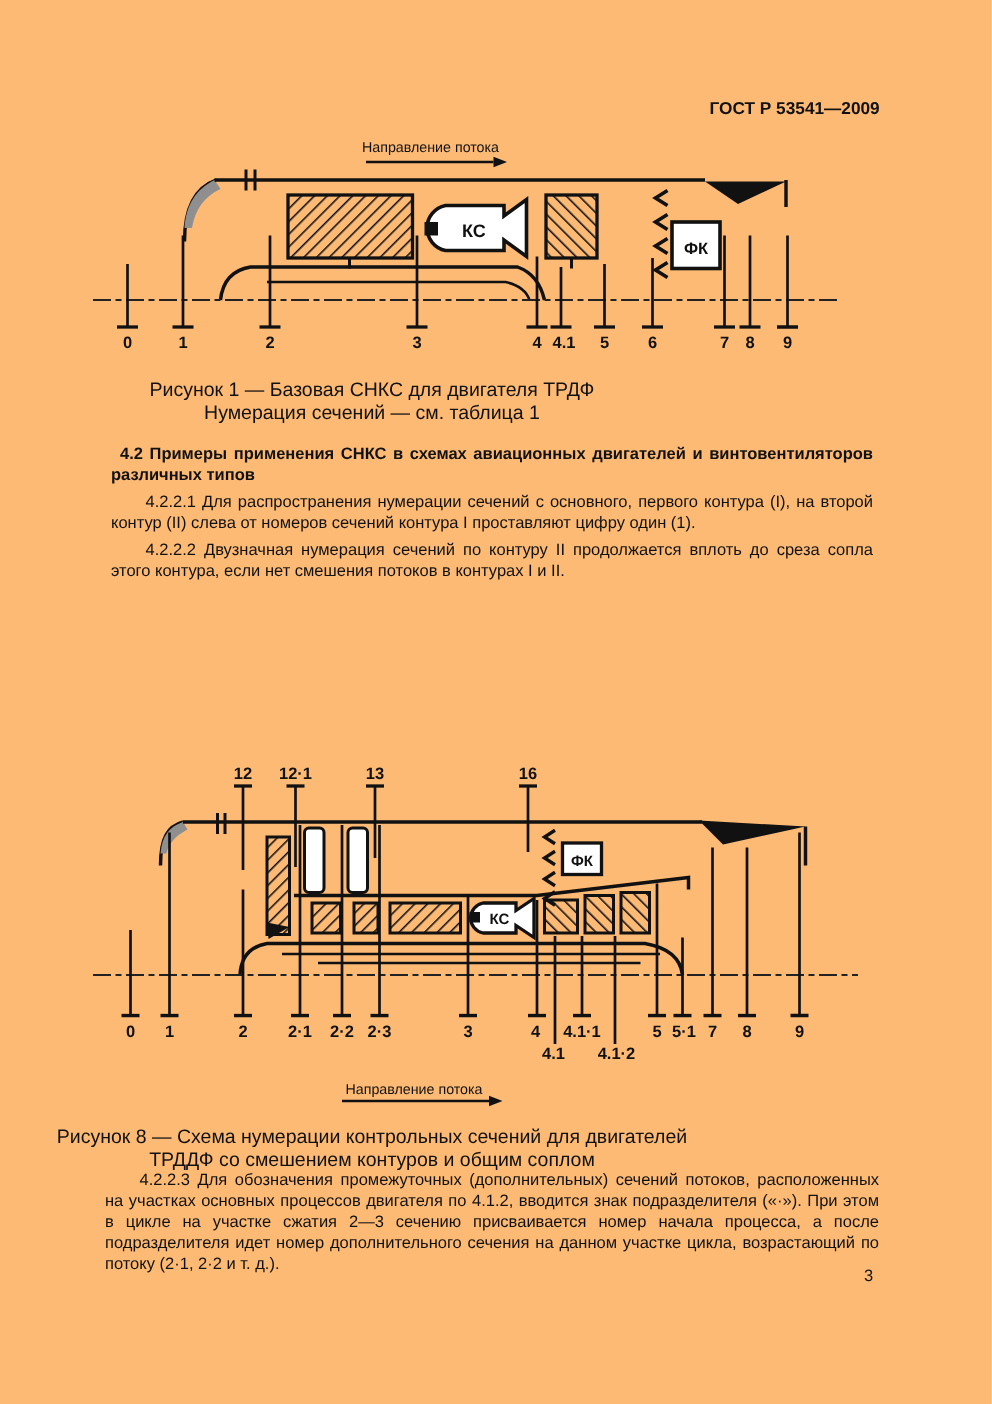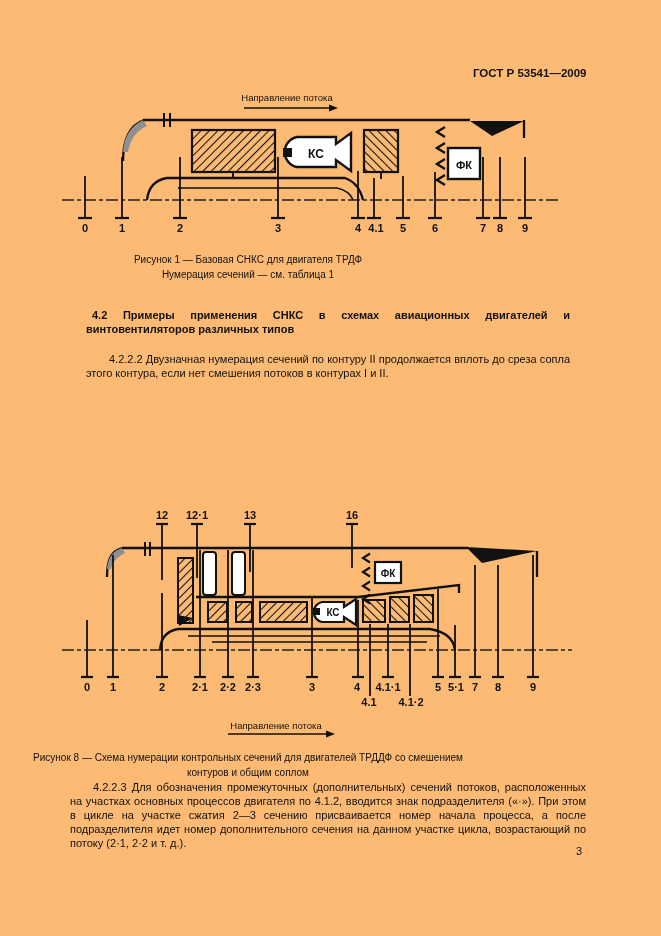--- a/index.html
+++ b/index.html
@@ -1,22 +1,22 @@
 <!DOCTYPE html>
 <html><head>
 <meta charset="utf-8">
 <style>
   html,body { margin:0; padding:0; background:#e8e8e8; }
   .page { position:relative; width:661px; height:936px; background:#fdba74; color:#111;
           font-family:"Liberation Sans", sans-serif; overflow:hidden; margin:0 auto; }
   .hdr { position:absolute; top:67px; left:473px; font-size:11.5px; font-weight:bold; white-space:nowrap; }
   .body-text { position:absolute; top:292px; left:70px; width:516px; font-size:11px; line-height:14px; text-align:justify; }
-  .body-text p { margin:16px; text-indent:23px; }
+  .body-text p { margin:4px; text-indent:23px; }
   .body-text p.h { font-weight:bold; text-indent:6px; }
-  .cap { position:absolute; text-align:center; font-size:10px; line-height:15px; }
+  .cap { position:absolute; text-align:center; font-size:13px; line-height:15px; }
   .cap1 { top:252px; left:0; width:496px; }
   .cap2 { top:750px; left:33px; width:430px; }
   .para2 { position:absolute; top:780px; left:70px; width:516px; font-size:11px; line-height:14px; text-align:justify; }
   .para2 p { margin:0; text-indent:23px; }
   .pagenum { position:absolute; top:845px; left:576px; font-size:11px; }
   svg { position:absolute; left:0; }
   svg text { font-family:"Liberation Sans", sans-serif; fill:#111; }
   .tick line, .ttick line { stroke:#111; }
   .tick .v, .ttick .v { stroke-width:1.8; }
   .tick .b, .ttick .b { stroke-width:2.2; }
@@ -143,20 +143,21 @@
       </g>
   </svg>
 
   <div class="cap cap1">
     <div>Рисунок 1 — Базовая СНКС для двигателя ТРДФ</div>
     <div>Нумерация сечений — см. таблица 1</div>
   </div>
 
   <div class="body-text">
     <p class="h">4.2 Примеры применения СНКС в схемах авиационных двигателей и винтовентиляторов различных типов</p>
+    <p>4.2.2.1 Для распространения нумерации сечений с основного, первого контура (I), на второй контур (II) слева от номеров сечений контура I проставляют цифру один (1).</p>
     <p>4.2.2.2 Двузначная нумерация сечений по контуру II продолжается вплоть до среза сопла этого контура, если нет смешения потоков в контурах I и II.</p>
   </div>
 
   <svg style="top:505px" width="661" height="240" viewBox="0 0 661 240">
     <defs>
       <pattern id="hf2" patternUnits="userSpaceOnUse" width="6" height="6" patternTransform="rotate(45)">
         <line x1="0" y1="0" x2="0" y2="6" stroke="#111" stroke-width="2.1"></line>
       </pattern>
       <pattern id="hb2" patternUnits="userSpaceOnUse" width="6" height="6" patternTransform="rotate(-45)">
         <line x1="0" y1="0" x2="0" y2="6" stroke="#111" stroke-width="2.1"></line>

